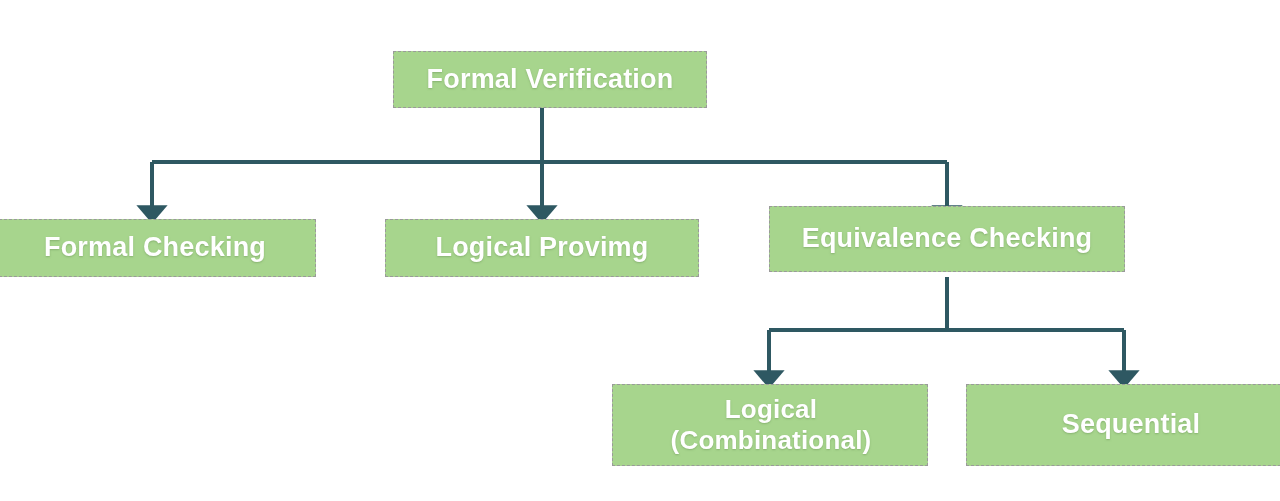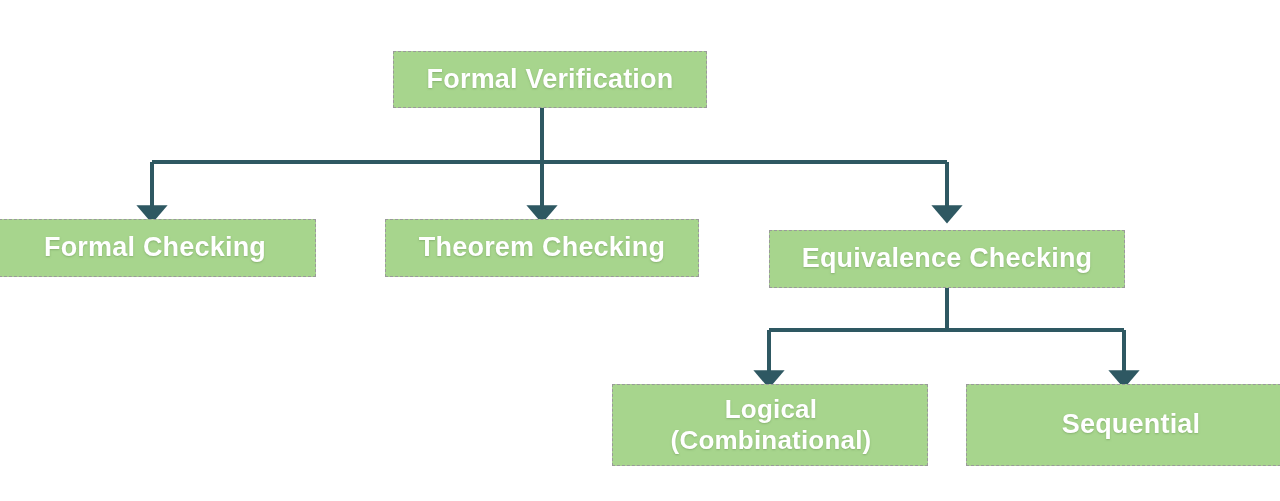--- a/index.html
+++ b/index.html
@@ -67,23 +67,23 @@
     height: 58px;
   }
   #node-theorem-proving {
     left: 385px;
     top: 219px;
     width: 314px;
     height: 58px;
   }
   #node-equivalence-checking {
     left: 769px;
-    top: 230px;
+    top: 206px;
     width: 356px;
-    height: 58px;
+    height: 66px;
   }
   
   #node-logical-combinational {
     left: 612px;
     top: 384px;
     width: 316px;
     height: 82px;
     font-size: 26px;
     padding-left: 8px;
   }
@@ -124,21 +124,21 @@
 
   <div class="node" id="node-formal-verification">
     <span class="label">Formal Verification</span>
   </div>
 
   <div class="node" id="node-model-checking">
     <span class="label">Formal Checking</span>
   </div>
 
   <div class="node" id="node-theorem-proving">
-    <span class="label">Theorem Checking</span>
+    <span class="label">Logical Provimg</span>
   </div>
 
   <div class="node" id="node-equivalence-checking">
     <span class="label">Equivalence Checking</span>
   </div>
 
   <div class="node" id="node-logical-combinational">
     <span class="label">
       <span>Logical</span>
       <span class="line2">(Combinational)</span>

